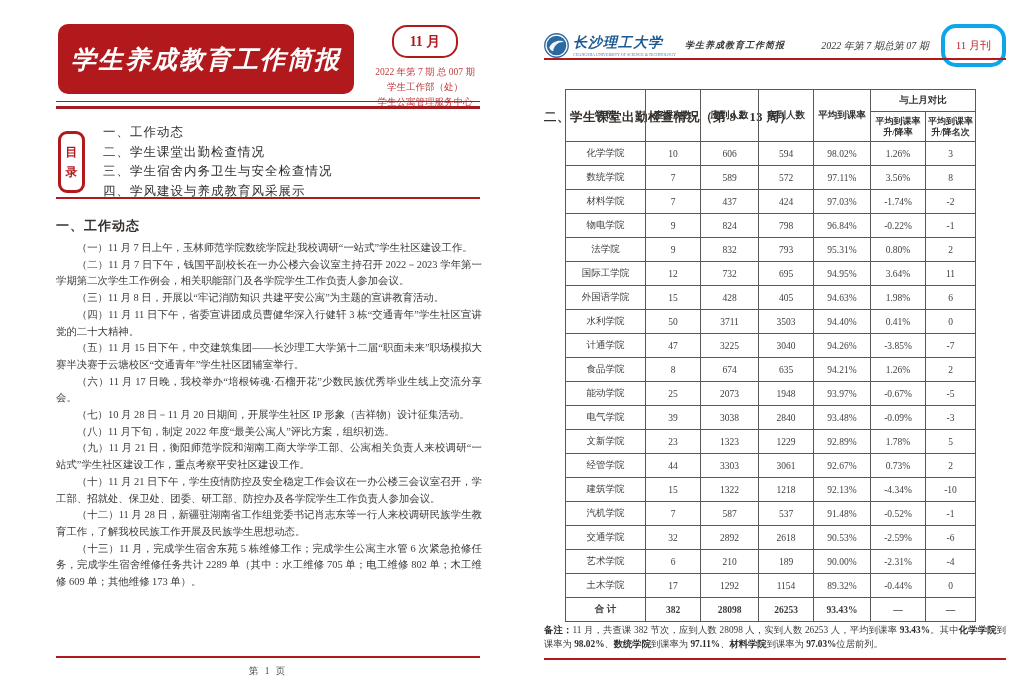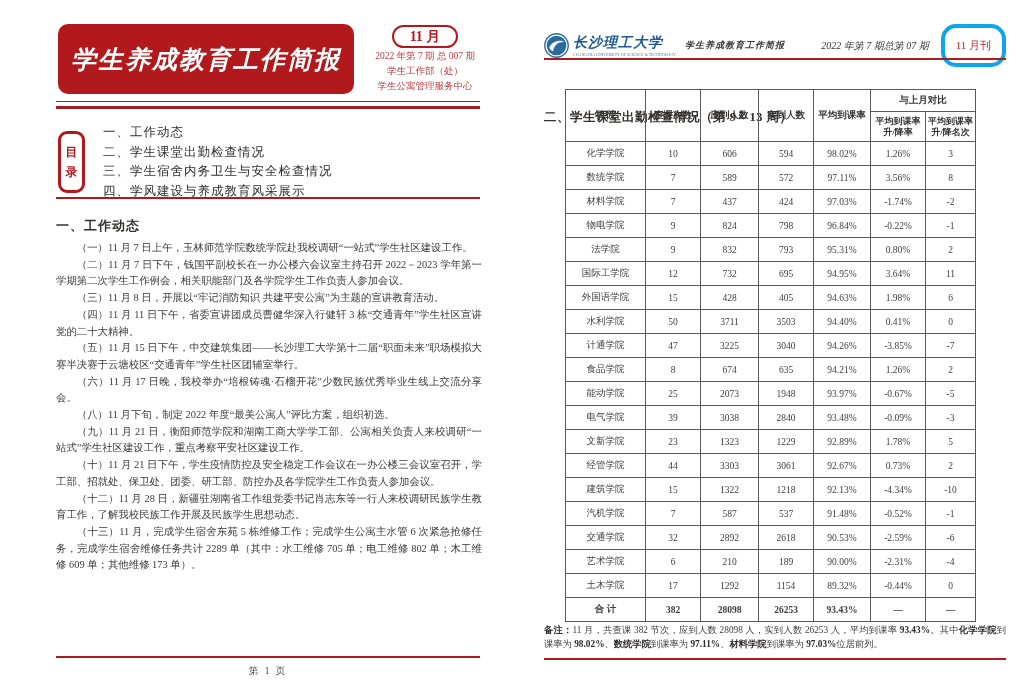--- a/index.html
+++ b/index.html
@@ -10,21 +10,21 @@
   .page-left { left:0; }
   .page-right { left:512px; }
 
   
   .masthead { position:absolute; top:24px; left:58px; right:30px; display:flex; gap:14px; }
   .masthead-title { width:296px; height:70px; background:#b2191d; border-radius:10px;
     display:flex; align-items:center; justify-content:center; }
   .masthead-title span { color:#fff; font-size:25px; font-weight:bold; font-style:italic;
     letter-spacing:2px; white-space:nowrap; }
   .masthead-meta { flex:1; text-align:center; }
-  .month-badge { width:66px; height:23px; margin:1px auto 1px; border:2.5px solid #b2191d;
+  .month-badge { width:66px; height:33px; margin:1px auto 7px; border:2.5px solid #b2191d;
     border-radius:15px; display:flex; align-items:center; justify-content:center;
     color:#b2191d; font-size:14px; font-weight:bold; }
   .issue-line { color:#c0393d; font-size:9.5px; line-height:15px; white-space:nowrap; }
 
   .double-rule { position:absolute; top:101px; left:56px; width:424px; height:8px;
     border-top:1.5px solid #a21d21; border-bottom:3.5px solid #a21d21; }
 
   .toc { position:absolute; top:123px; left:58px; display:flex; gap:18px; align-items:center; }
   .toc-badge { width:27px; height:62px; border:3px solid #b2191d; border-radius:9px;
     display:flex; flex-direction:column; align-items:center; justify-content:center; gap:3px;
@@ -121,20 +121,21 @@
 
     <h2 class="section-title">一、工作动态</h2>
 
     <div class="body-text" id="paragraphs">
         <p>（一）11 月 7 日上午，玉林师范学院数统学院赴我校调研“一站式”学生社区建设工作。</p>
         <p>（二）11 月 7 日下午，钱国平副校长在一办公楼六会议室主持召开 2022－2023 学年第一学期第二次学生工作例会，相关职能部门及各学院学生工作负责人参加会议。</p>
         <p>（三）11 月 8 日，开展以“牢记消防知识 共建平安公寓”为主题的宣讲教育活动。</p>
         <p>（四）11 月 11 日下午，省委宣讲团成员曹健华深入行健轩 3 栋“交通青年”学生社区宣讲党的二十大精神。</p>
         <p>（五）11 月 15 日下午，中交建筑集团——长沙理工大学第十二届“职面未来”职场模拟大赛半决赛于云塘校区“交通青年”学生社区团辅室举行。</p>
         <p>（六）11 月 17 日晚，我校举办“培根铸魂·石榴开花”少数民族优秀毕业生线上交流分享会。</p>
+        <p>（七）10 月 28 日－11 月 20 日期间，开展学生社区 IP 形象（吉祥物）设计征集活动。</p>
         <p>（八）11 月下旬，制定 2022 年度“最美公寓人”评比方案，组织初选。</p>
         <p>（九）11 月 21 日，衡阳师范学院和湖南工商大学学工部、公寓相关负责人来校调研“一站式”学生社区建设工作，重点考察平安社区建设工作。</p>
         <p>（十）11 月 21 日下午，学生疫情防控及安全稳定工作会议在一办公楼三会议室召开，学工部、招就处、保卫处、团委、研工部、防控办及各学院学生工作负责人参加会议。</p>
         <p>（十二）11 月 28 日，新疆驻湖南省工作组党委书记肖志东等一行人来校调研民族学生教育工作，了解我校民族工作开展及民族学生思想动态。</p>
         <p>（十三）11 月，完成学生宿舍东苑 5 栋维修工作；完成学生公寓主水管 6 次紧急抢修任务，完成学生宿舍维修任务共计 2289 单（其中：水工维修 705 单；电工维修 802 单；木工维修 609 单；其他维修 173 单）。</p>
       </div>
 
     <div class="page-footer-rule"></div>
     <div class="page-number">第 1 页</div>
   </section>

